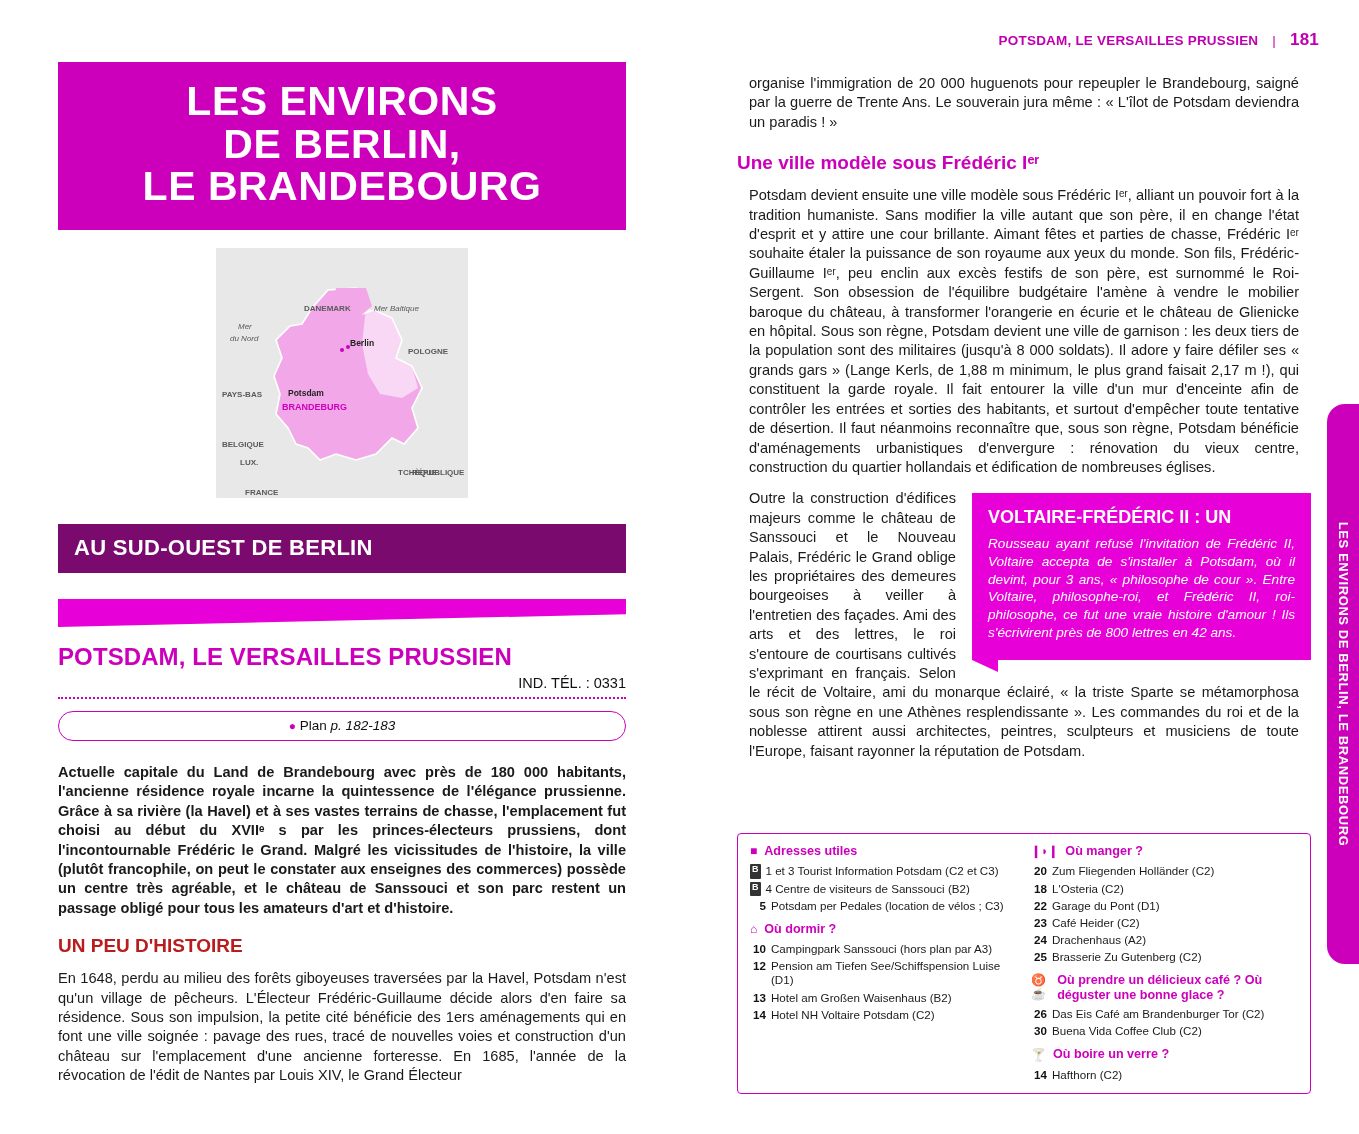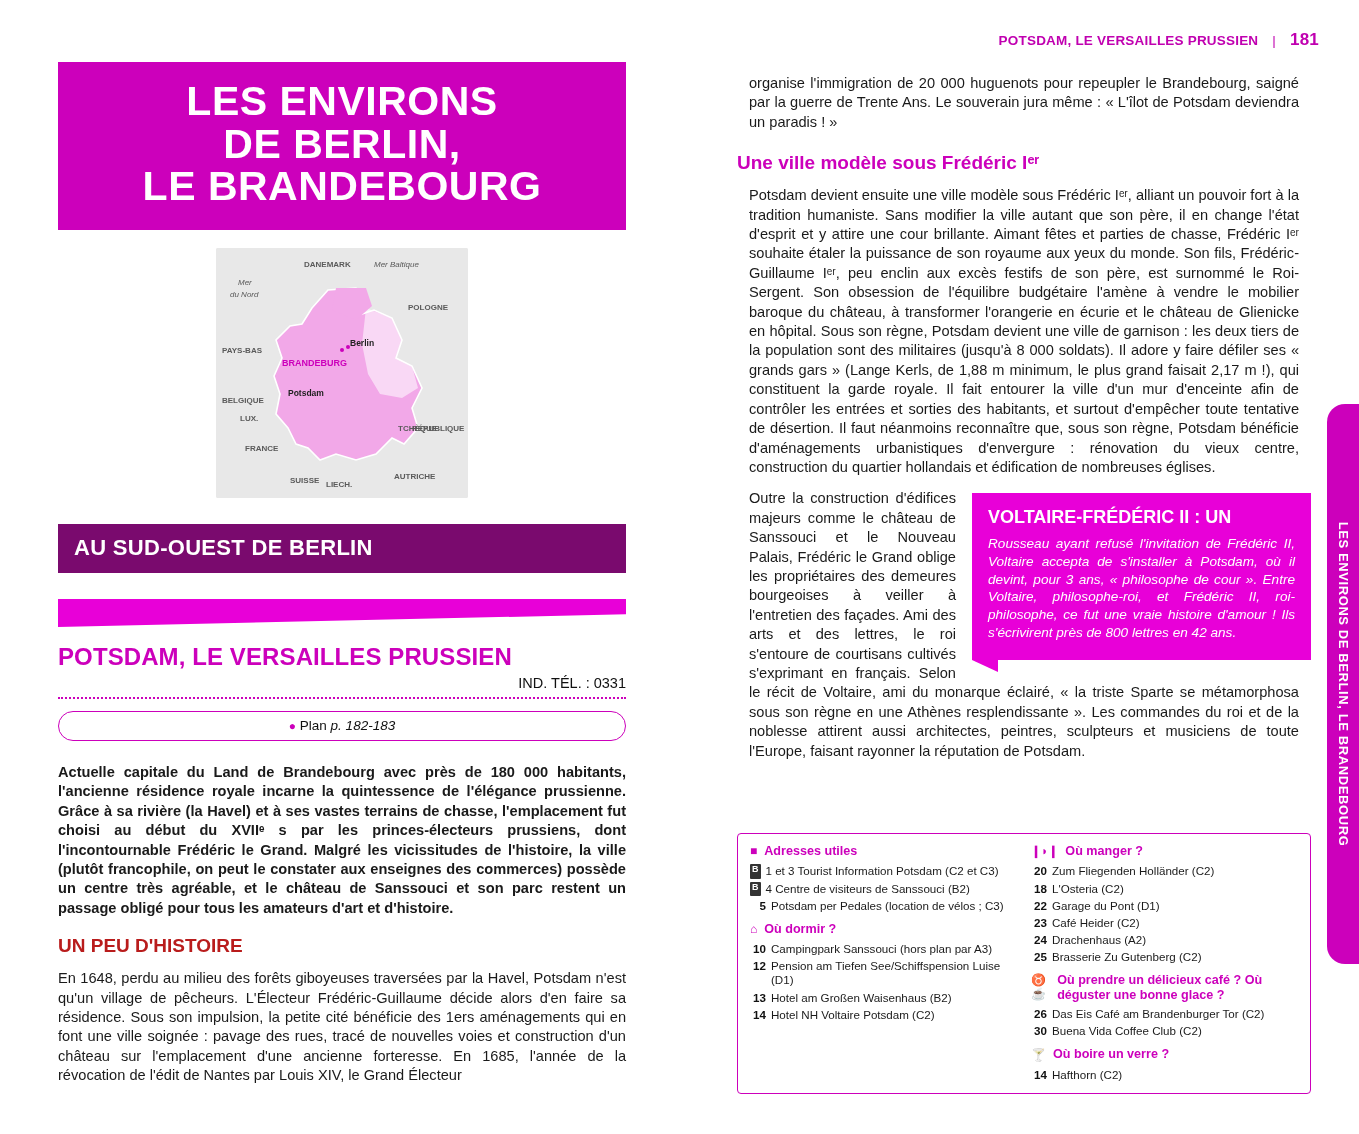--- a/index.html
+++ b/index.html
@@ -33,21 +33,21 @@
   }
   .title-banner div{
     font-size:41px;line-height:1.04;font-weight:bold;letter-spacing:.5px;
   }
 
   .map-wrap{
     margin:18px auto 0 auto;width:252px;height:250px;
     background:#e8e8e8;position:relative;border-radius:2px;
     overflow:hidden;
   }
-  .map-label{position:absolute;font-size:8px;color:#5a5a5a;font-weight:bold;}
+  .map-label{position:absolute;font-size:8px;color:#5a5a5a;font-weight:bold;margin-top:44px;}
   .map-label.it{font-style:italic;font-weight:normal;}
   .map-city{position:absolute;font-size:8.5px;font-weight:bold;color:#222;}
   .dot{position:absolute;width:4px;height:4px;background:#cc00bb;border-radius:50%;}
 
   .band-dark{
     margin-top:26px;background:#7a0a6e;color:#fff;
     font-size:22px;font-weight:bold;letter-spacing:.3px;
     padding:11px 16px 12px 16px;
   }
 

